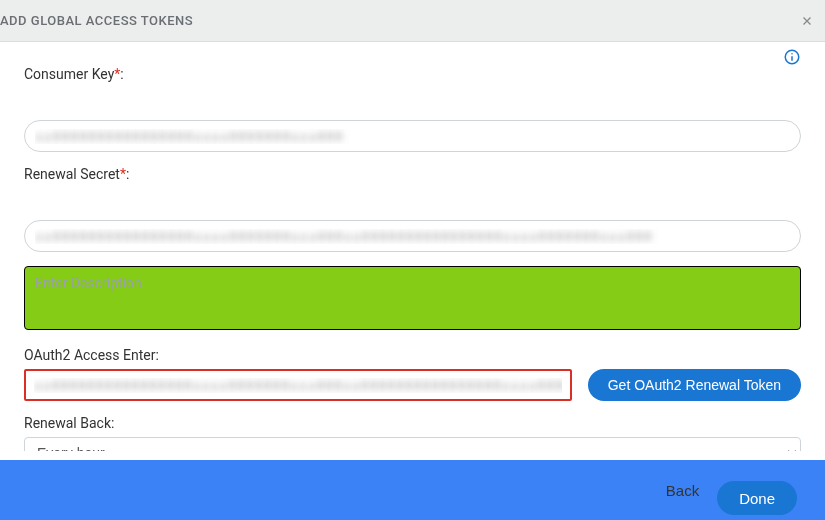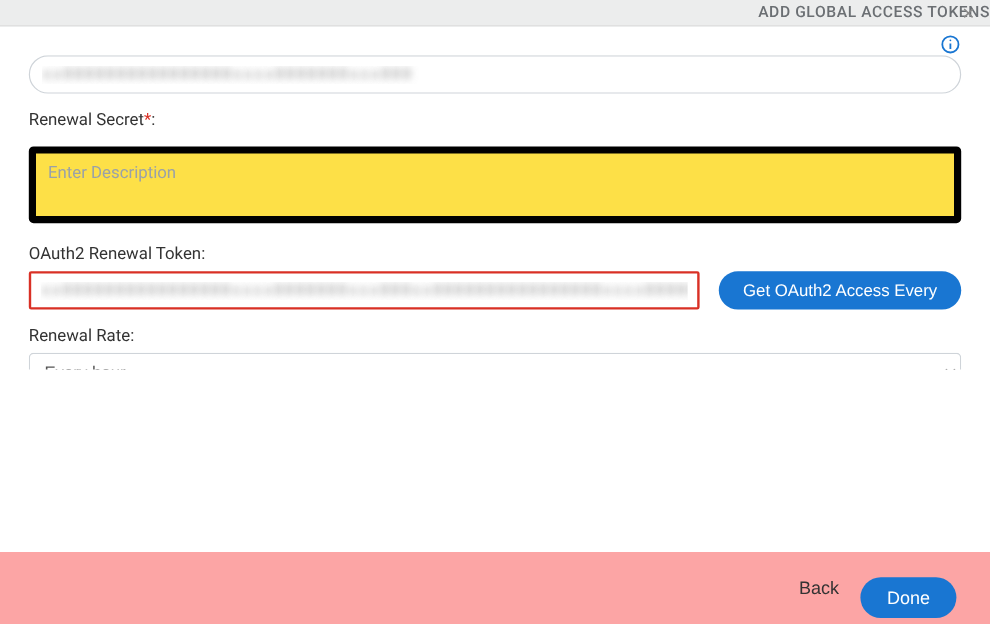--- a/index.html
+++ b/index.html
@@ -8,24 +8,24 @@
     font-size: 14px;
     color: #333;
     background: #fff;
     width: 825px;
     height: 520px;
     overflow: hidden;
     position: relative;
   }
   .header {
     background: #eceded;
-    height: 22px;
-    display: flex;
-    align-items: center;
-    justify-content: flex-end;
+    height: 42px;
+    display: flex;
+    align-items: center;
+    justify-content: flex-start;
     position: relative;
     border-bottom: 1px solid #ddd;
   }
   .header-title {
     color: #6b6f73;
     font-size: 13px;
     letter-spacing: 0.5px;
     font-weight: 500;
   }
   .close-icon {
@@ -74,37 +74,38 @@
   .text-input {
     width: 100%;
     height: 32px;
     border: 1px solid #cfd4d9;
     border-radius: 16px;
     padding: 0 10px;
     font-size: 13px;
     color: #555;
     background: #fff;
     outline: none;
+    margin-top: 32px;
   }
   .blurred {
     color: transparent;
     text-shadow: 0 0 6px rgba(120,120,120,0.7);
     letter-spacing: 1px;
     font-family: monospace;
     background: #fff;
   }
   .textarea {
     width: 100%;
     height: 64px;
-    border: 6px solid #000000;
+    border: 1px solid #000000;
     border-radius: 4px;
     padding: 8px 10px;
     font-size: 14px;
     color: #555;
-    background: #fde047;
+    background: #84cc16;
     outline: none;
     resize: none;
     font-family: inherit;
   }
   .textarea::placeholder { color: #9aa1a8; }
   .oauth-row {
     display: flex;
     gap: 16px;
     align-items: stretch;
   }
@@ -142,21 +143,21 @@
     color: #555;
     background: #fff;
     outline: none;
   }
   .footer {
     position: absolute;
     bottom: 0;
     left: 0;
     right: 0;
     height: 60px;
-    background: #fca5a5;
+    background: #3b82f6;
     display: flex;
     align-items: center;
     justify-content: flex-end;
     gap: 18px;
     padding: 0 28px;
     border-top: 1px solid transparent;
   }
   .btn-back {
     background: none;
     border: none;
@@ -198,48 +199,52 @@
         <circle cx="12" cy="12" r="9"></circle>
         <line x1="12" y1="11" x2="12" y2="17"></line>
         <circle cx="12" cy="7.5" r="1" fill="currentColor" stroke="none"></circle>
       </svg>
   </span>
 </div>
 
 <div class="form-body">
 
   <div class="field">
+    <label class="field-label">
+      <span>Consumer Key</span><span class="req">*</span>:
+    </label>
     <input type="text" class="text-input blurred" value="xx0000000000000000xxxx0000000xxx000" style="">
   </div>
 
   <div class="field">
     <label class="field-label">
       <span>Renewal Secret</span><span class="req">*</span>:
     </label>
+    <input type="text" class="text-input blurred" value="xx0000000000000000xxxx0000000xxx000xx0000000000000000xxxx0000000xxx000" style="">
   </div>
 
   <div class="field">
   </div>
 
   <div class="field">
     <textarea class="textarea" placeholder="Enter Description" style=""></textarea>
   </div>
 
   <div class="field">
-    <label class="field-label">OAuth2 Renewal Token:</label>
+    <label class="field-label">OAuth2 Access Enter:</label>
     <div class="oauth-row">
       <div class="oauth-input-wrap">
         <input type="text" class="oauth-input blurred" value="xx0000000000000000xxxx0000000xxx000xx0000000000000000xxxx0000000xxx000xx0000" style="">
       </div>
-      <button class="btn-primary">Get OAuth2 Access Every</button>
+      <button class="btn-primary">Get OAuth2 Renewal Token</button>
     </div>
   </div>
 
   <div class="field">
-    <label class="field-label">Renewal Rate:</label>
+    <label class="field-label">Renewal Back:</label>
     <div class="renewal-select-clip">
       <select class="select">
         <option>Every hour</option>
       </select>
     </div>
   </div>
 
 </div>
 
 <div class="footer">

